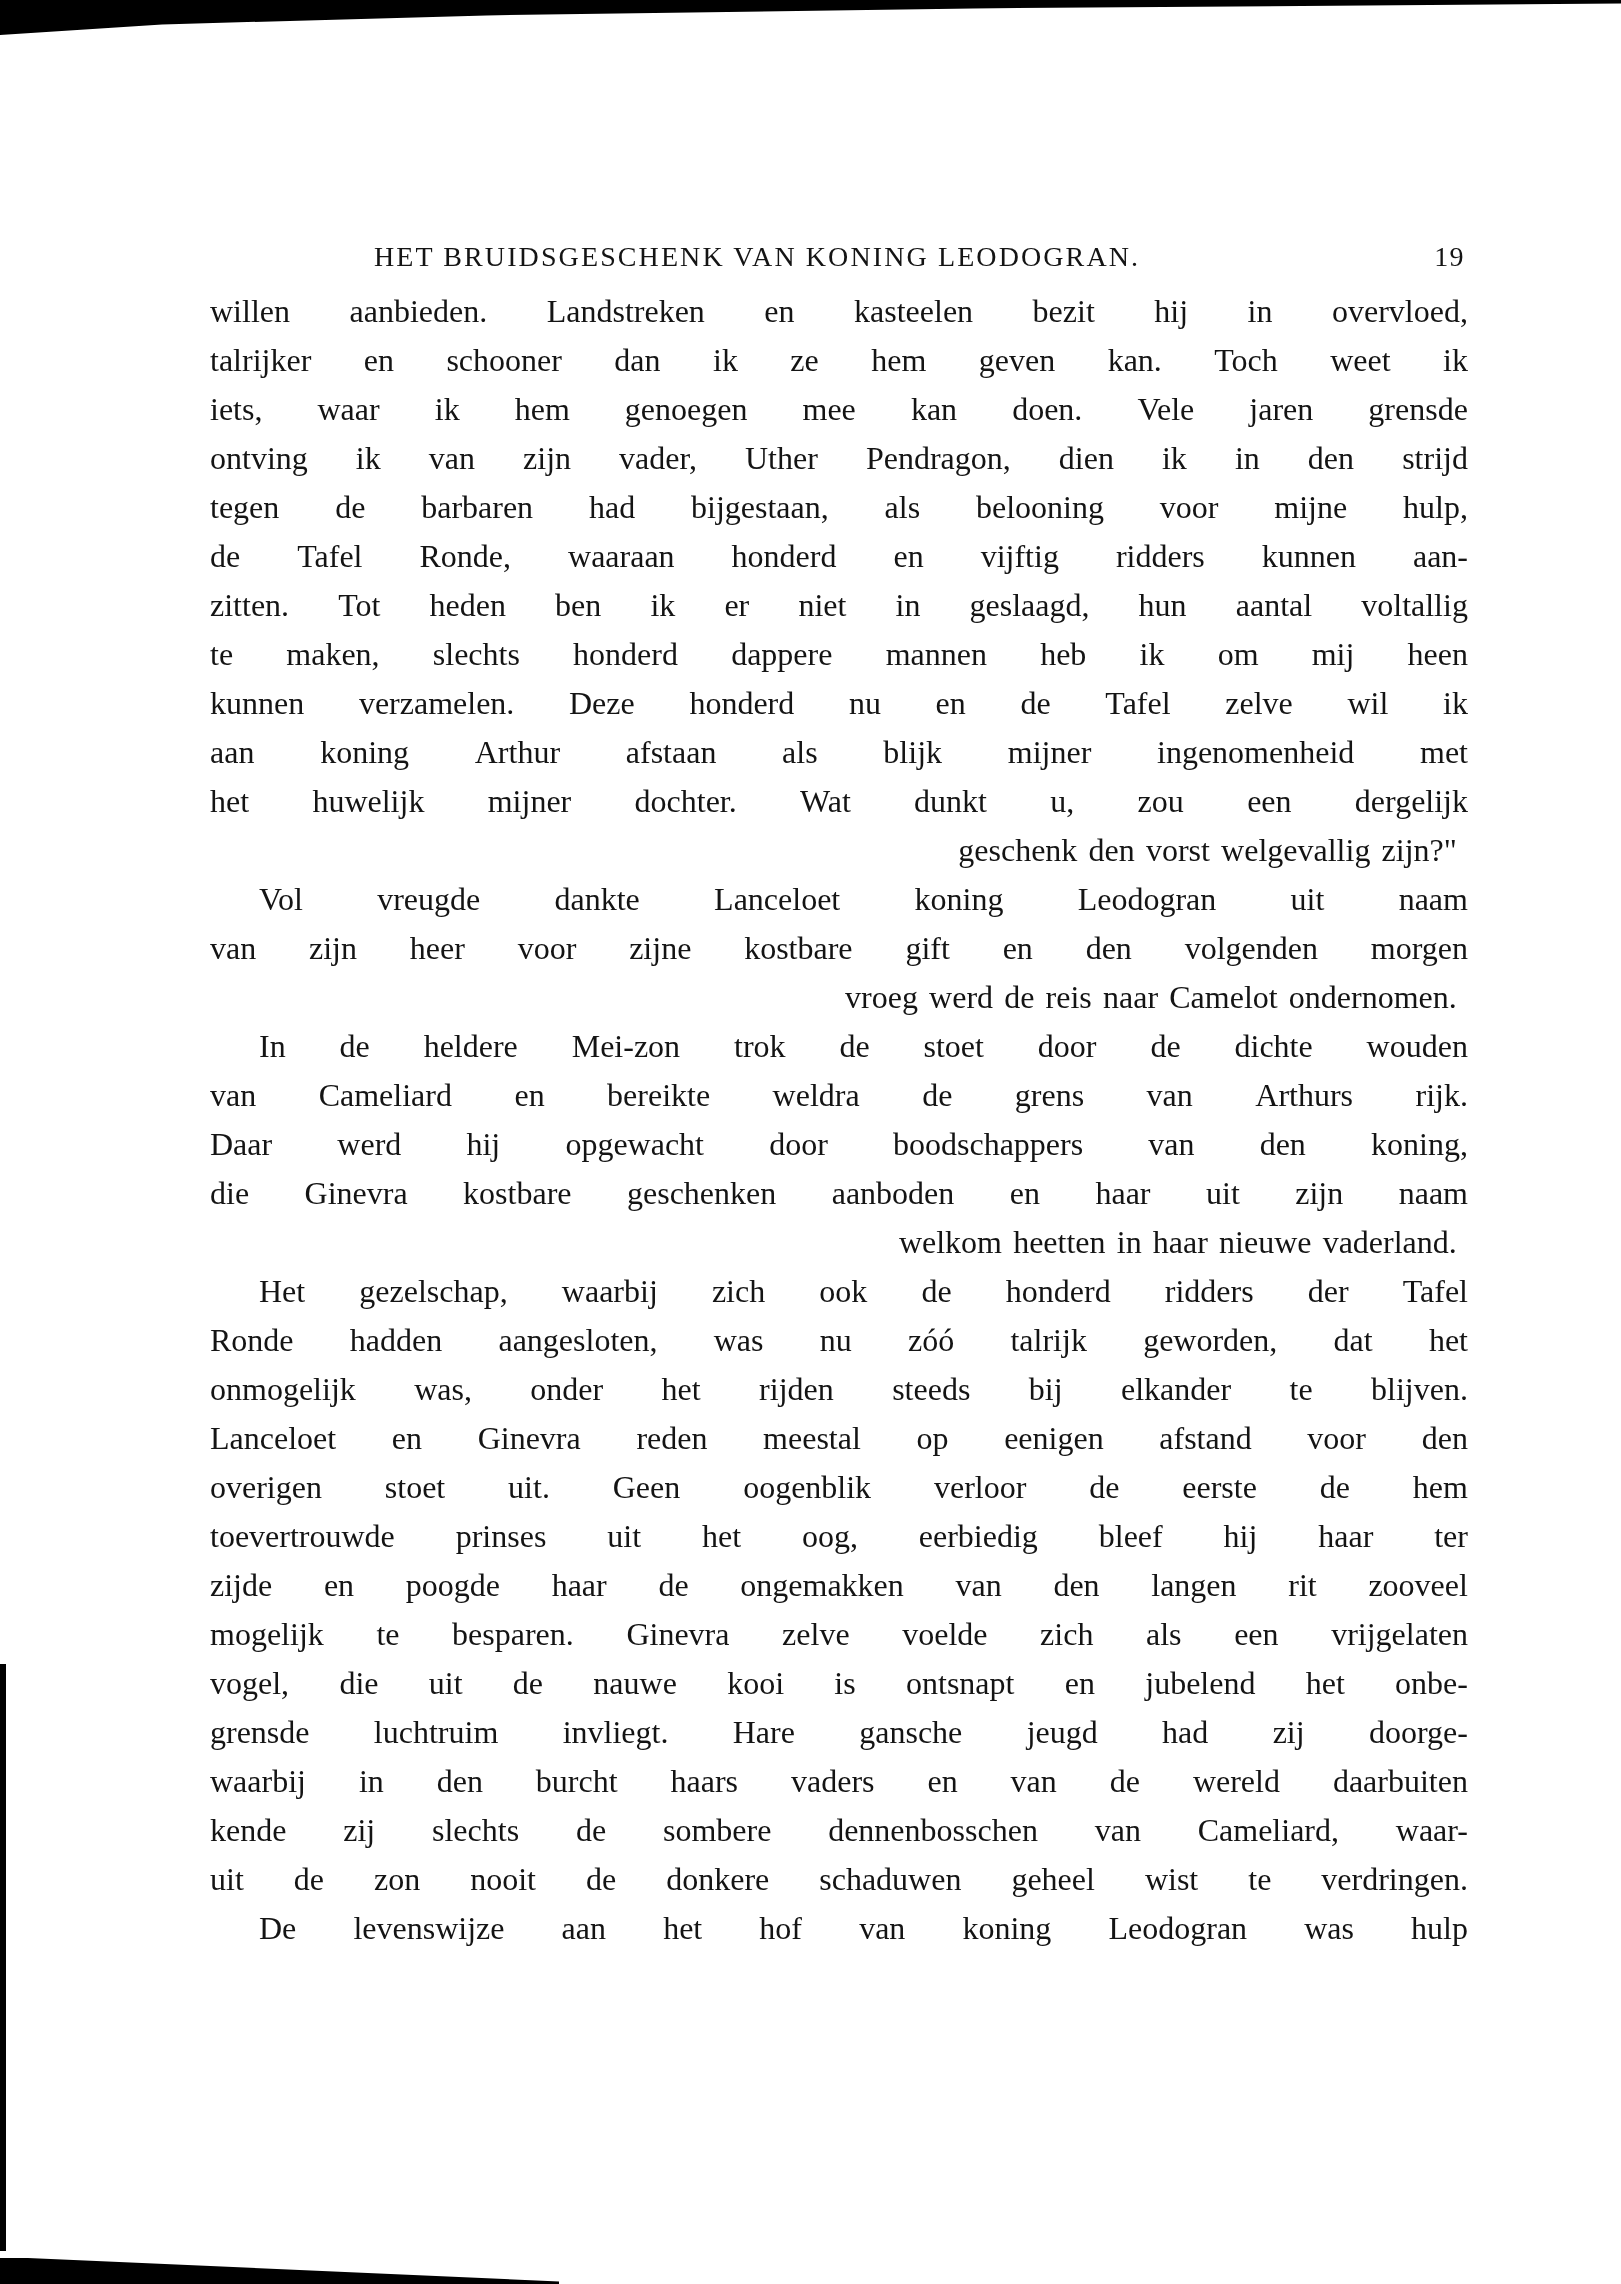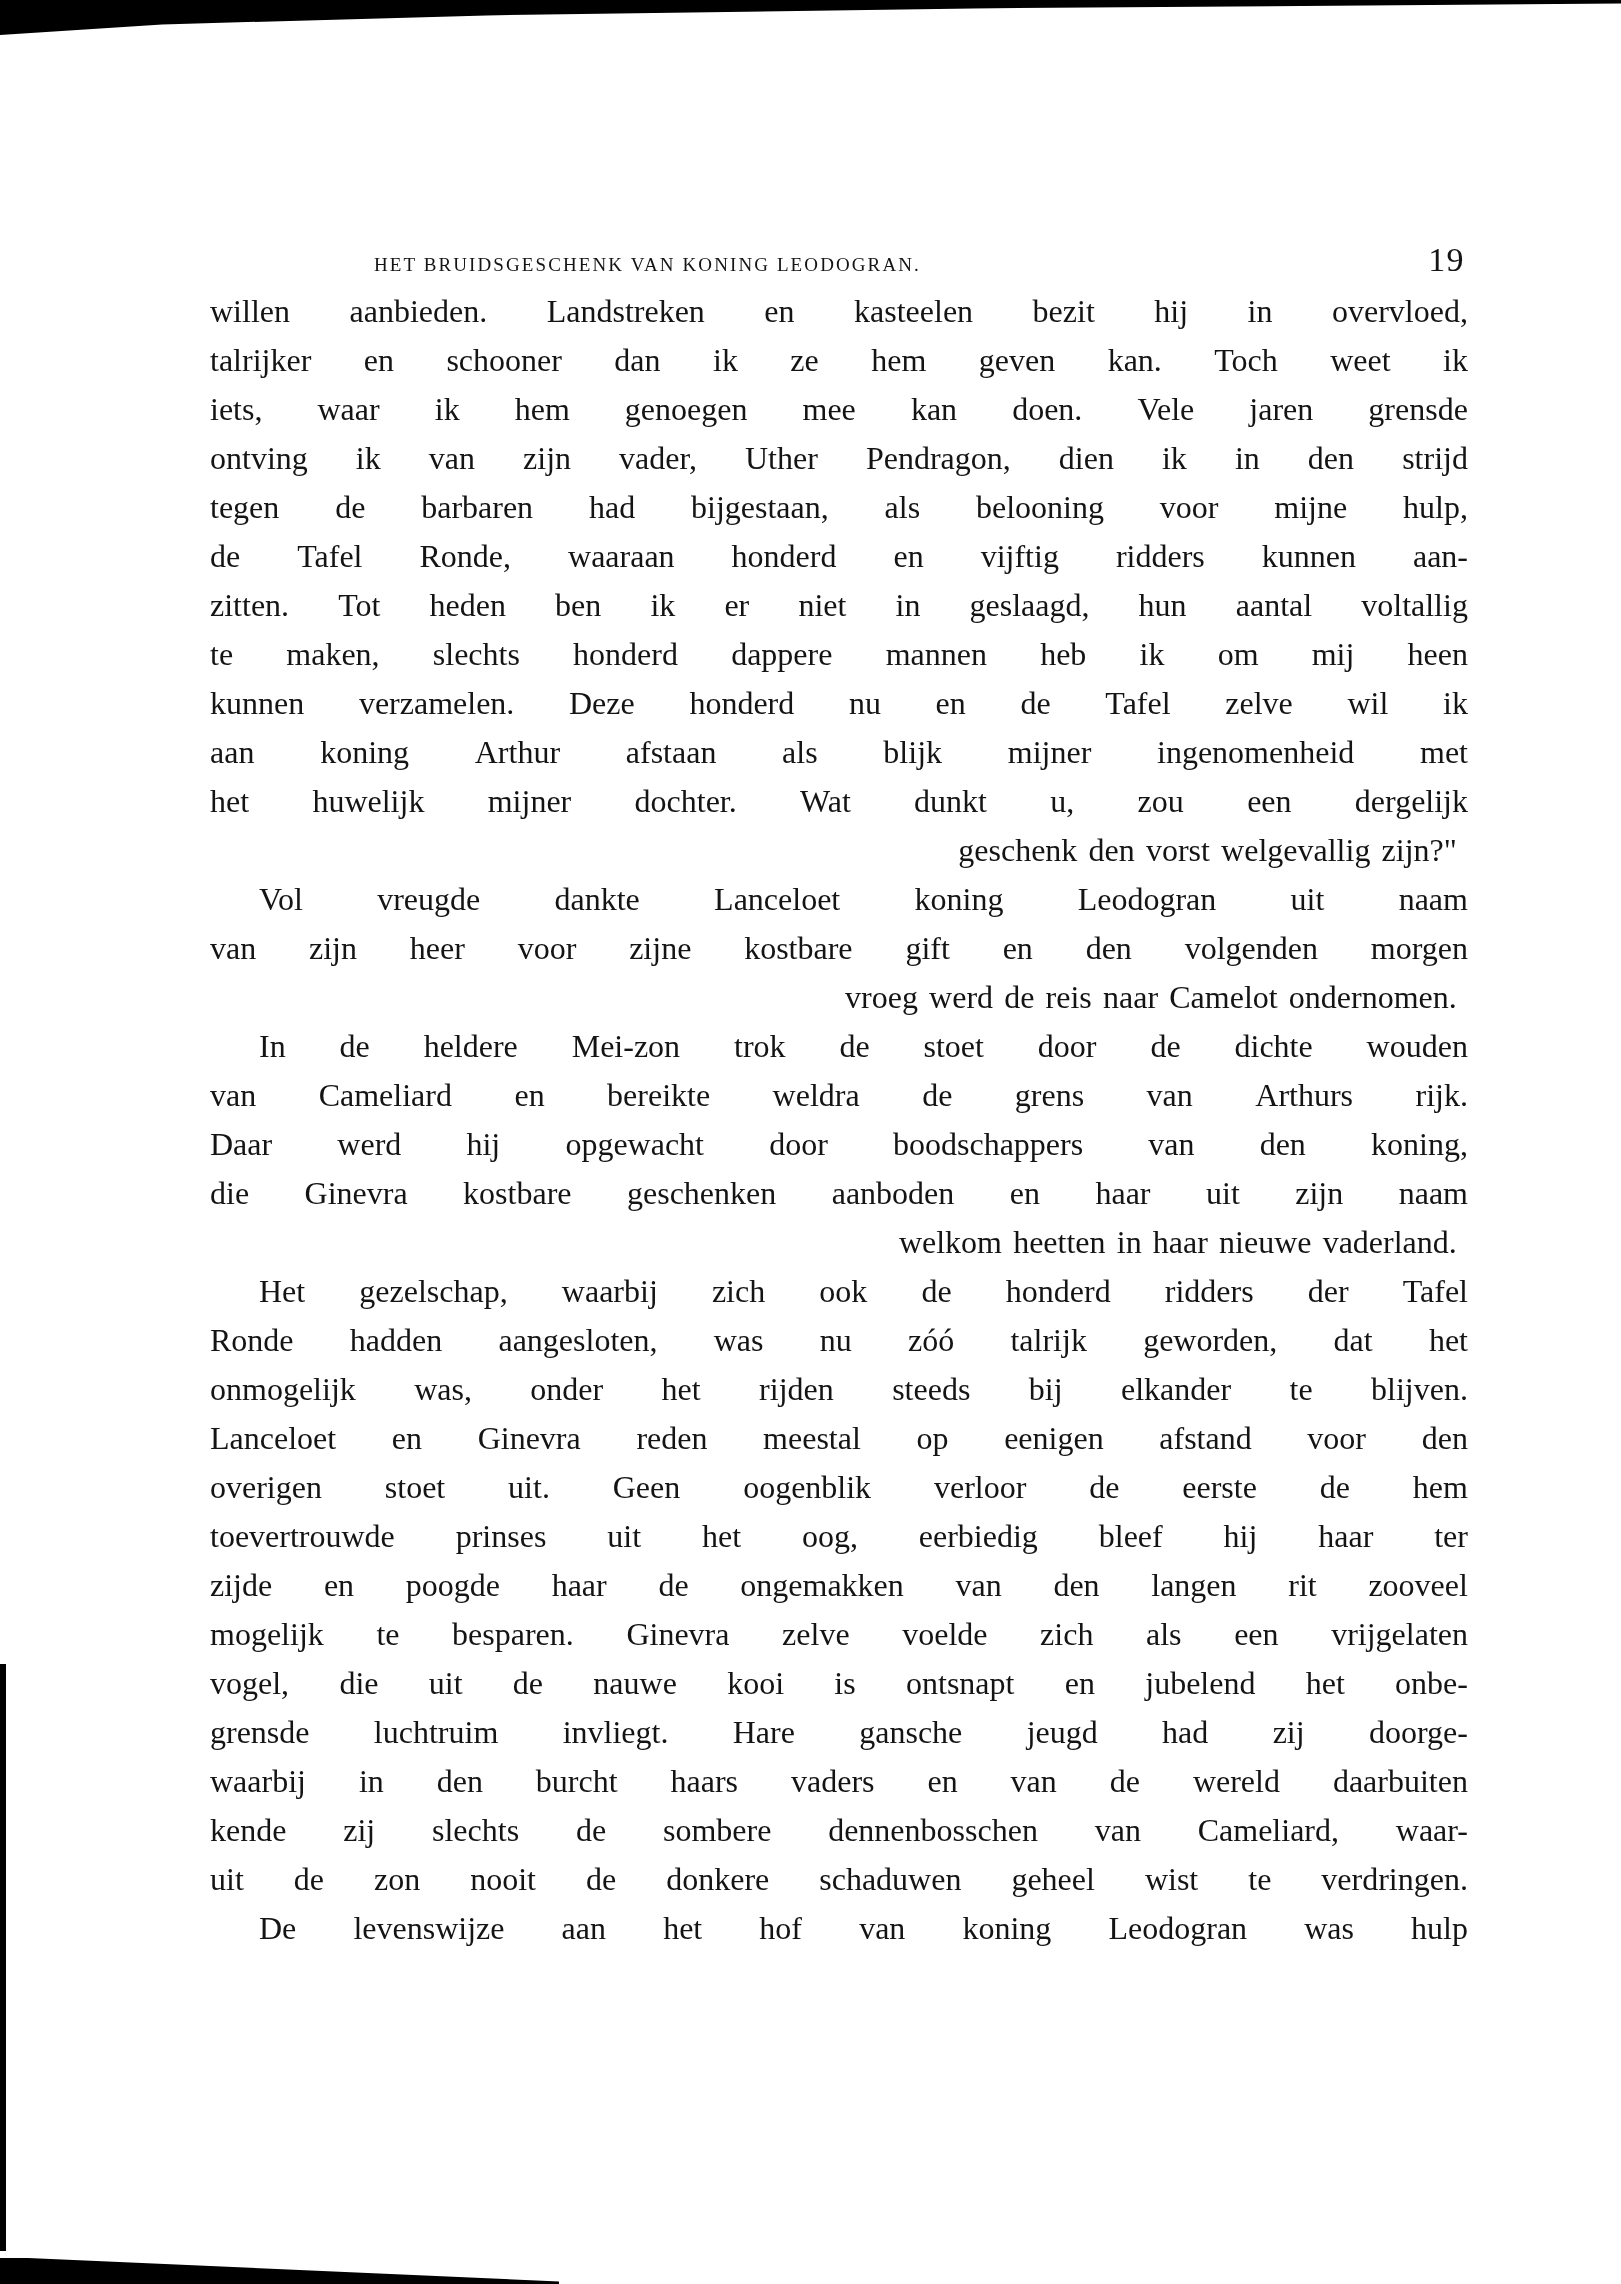--- a/index.html
+++ b/index.html
@@ -18,23 +18,23 @@
     }
     .scan-edge-bottom {
       position: absolute; left: 0; top: 2258px; width: 559px; height: 26px; background: #000;
       clip-path: polygon(0 0, 5% 0, 100% 90%, 100% 100%, 0 100%);
     }
     .running-head {
       position: absolute; left: 374px; top: 241px; width: 1091px; height: 42px;
       display: flex; justify-content: space-between; align-items: baseline;
     }
     .running-title {
-      font-size: 19px; letter-spacing: 2.1px; font-variant: normal;
-    }
-    .page-number { font-size: 34px; letter-spacing: 1.4px; }
+      font-size: 28px; letter-spacing: 2.1px; font-variant: normal;
+    }
+    .page-number { font-size: 28px; letter-spacing: 1.4px; }
     .text-block {
       position: absolute; left: 210px; top: 287px; width: 1258px;
     }
     .line {
       font-size: 32px; line-height: 49px; height: 49px;
       text-align: justify; text-align-last: justify; white-space: nowrap;
       display: flex; justify-content: space-between;
     }
     .line.indent { padding-left: 49px; gap: 6px; }
     .line.last { justify-content: flex-end; }

